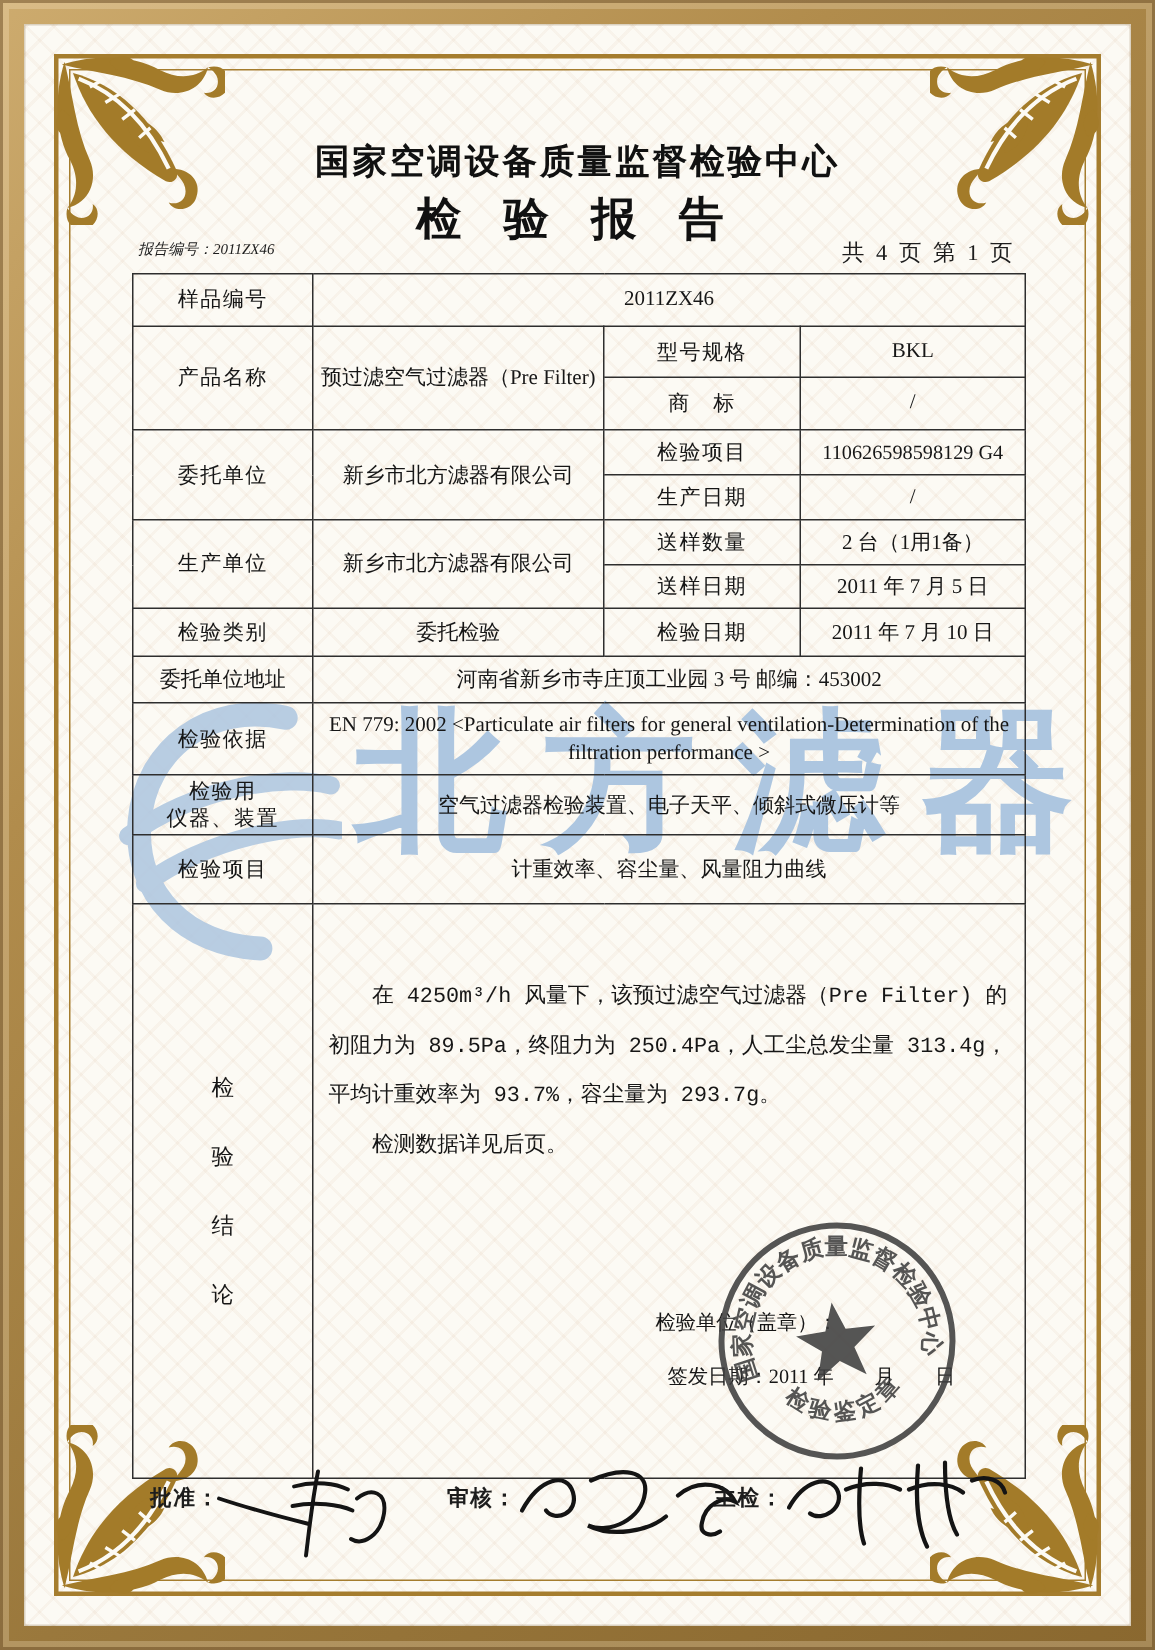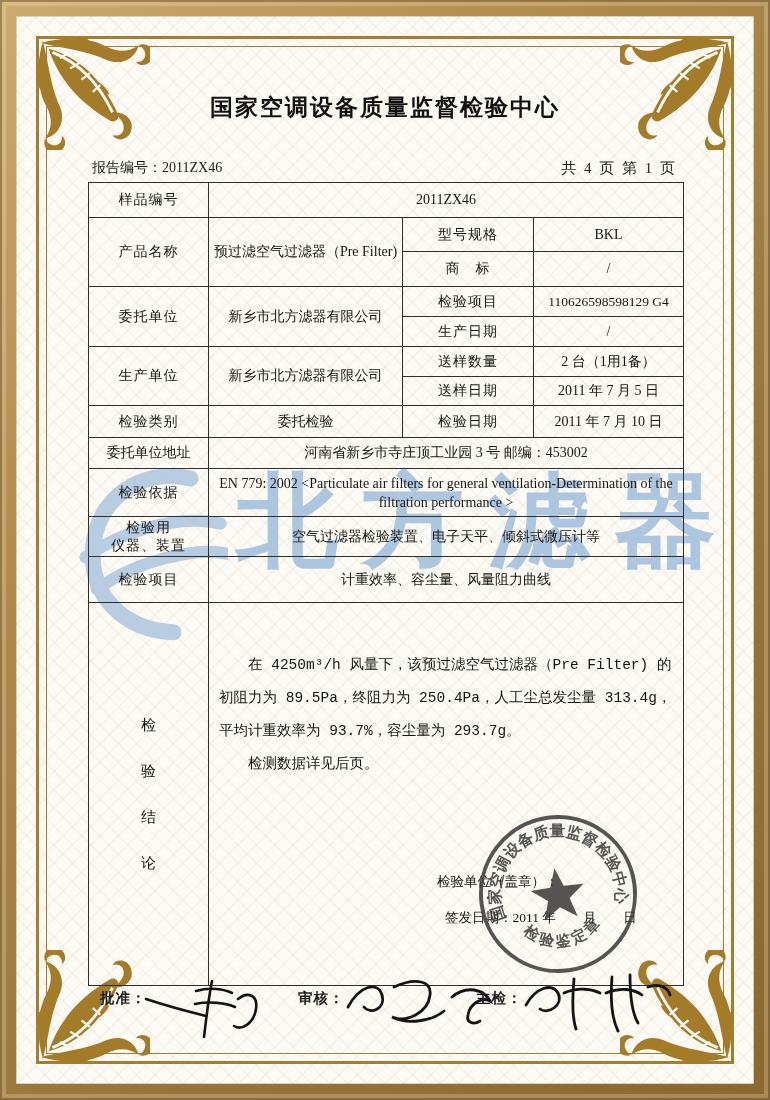--- a/index.html
+++ b/index.html
@@ -33,21 +33,21 @@
            color:#adc6e0; white-space:nowrap; }
   .wm-en { position:absolute; left:246px; top:596px; font-family:"Liberation Sans",sans-serif;
            font-weight:bold; font-size:26px; letter-spacing:1px; color:#c7c7c7; white-space:nowrap; }
 
   .doc { position:absolute; inset:0; z-index:2;padding-left:20px; }
 
   .org-title { position:absolute; top:92px; left:0; width:100%; text-align:center;
                font-family:"Liberation Sans",sans-serif; font-weight:bold; font-size:23px; letter-spacing:2px; color:#111; }
   .doc-title { position:absolute; top:126px; left:0; width:100%; text-align:center;
                font-family:"Liberation Sans",sans-serif; font-weight:bold; font-size:30px; letter-spacing:10px; color:#111; }
-  .report-no { position:absolute; top:159px; left:92px; font-size:14px; }
+  .report-no { position:absolute; top:159px; left:92px; font-size:10px;font-style:italic; }
   .pagination { position:absolute; top:159px; right:93px; font-size:15px; letter-spacing:2px; }
 
   table.info { position:absolute; left:88px; top:182px; width:595px; border-collapse:collapse;
                table-layout:fixed; background:transparent; }
   table.info td { border:1.4px solid #2e2e2e; font-size:14px; text-align:center; vertical-align:middle;
                   padding:1px 3px; color:#161616; }
   td.lbl { letter-spacing:1px; }
   td.left { text-align:left; padding-left:14px; }
   .two-line { font-size:13.5px; line-height:19px; }
 
@@ -143,20 +143,21 @@
         <path d="M120,14 C66,2 20,36 16,88 C12,140 50,176 102,178" stroke-width="17"></path>
         <path d="M8,98 C58,62 120,54 152,62" stroke-width="13"></path>
         <path d="M20,132 C68,98 130,88 158,94" stroke-width="13"></path>
       </g>
     </svg>
     <div class="wm-cn">北方滤器</div>
   </div>
 
   <div class="doc">
     <div class="org-title">国家空调设备质量监督检验中心</div>
+    <div class="doc-title">检 验 报 告</div>
     <div class="report-no">报告编号：2011ZX46</div>
     <div class="pagination">共 4 页 第 1 页</div>
 
     <table class="info">
       <colgroup>
           <col style="width:120px">
           <col style="width:194px">
           <col style="width:131px">
           <col style="width:150px">
         </colgroup>

